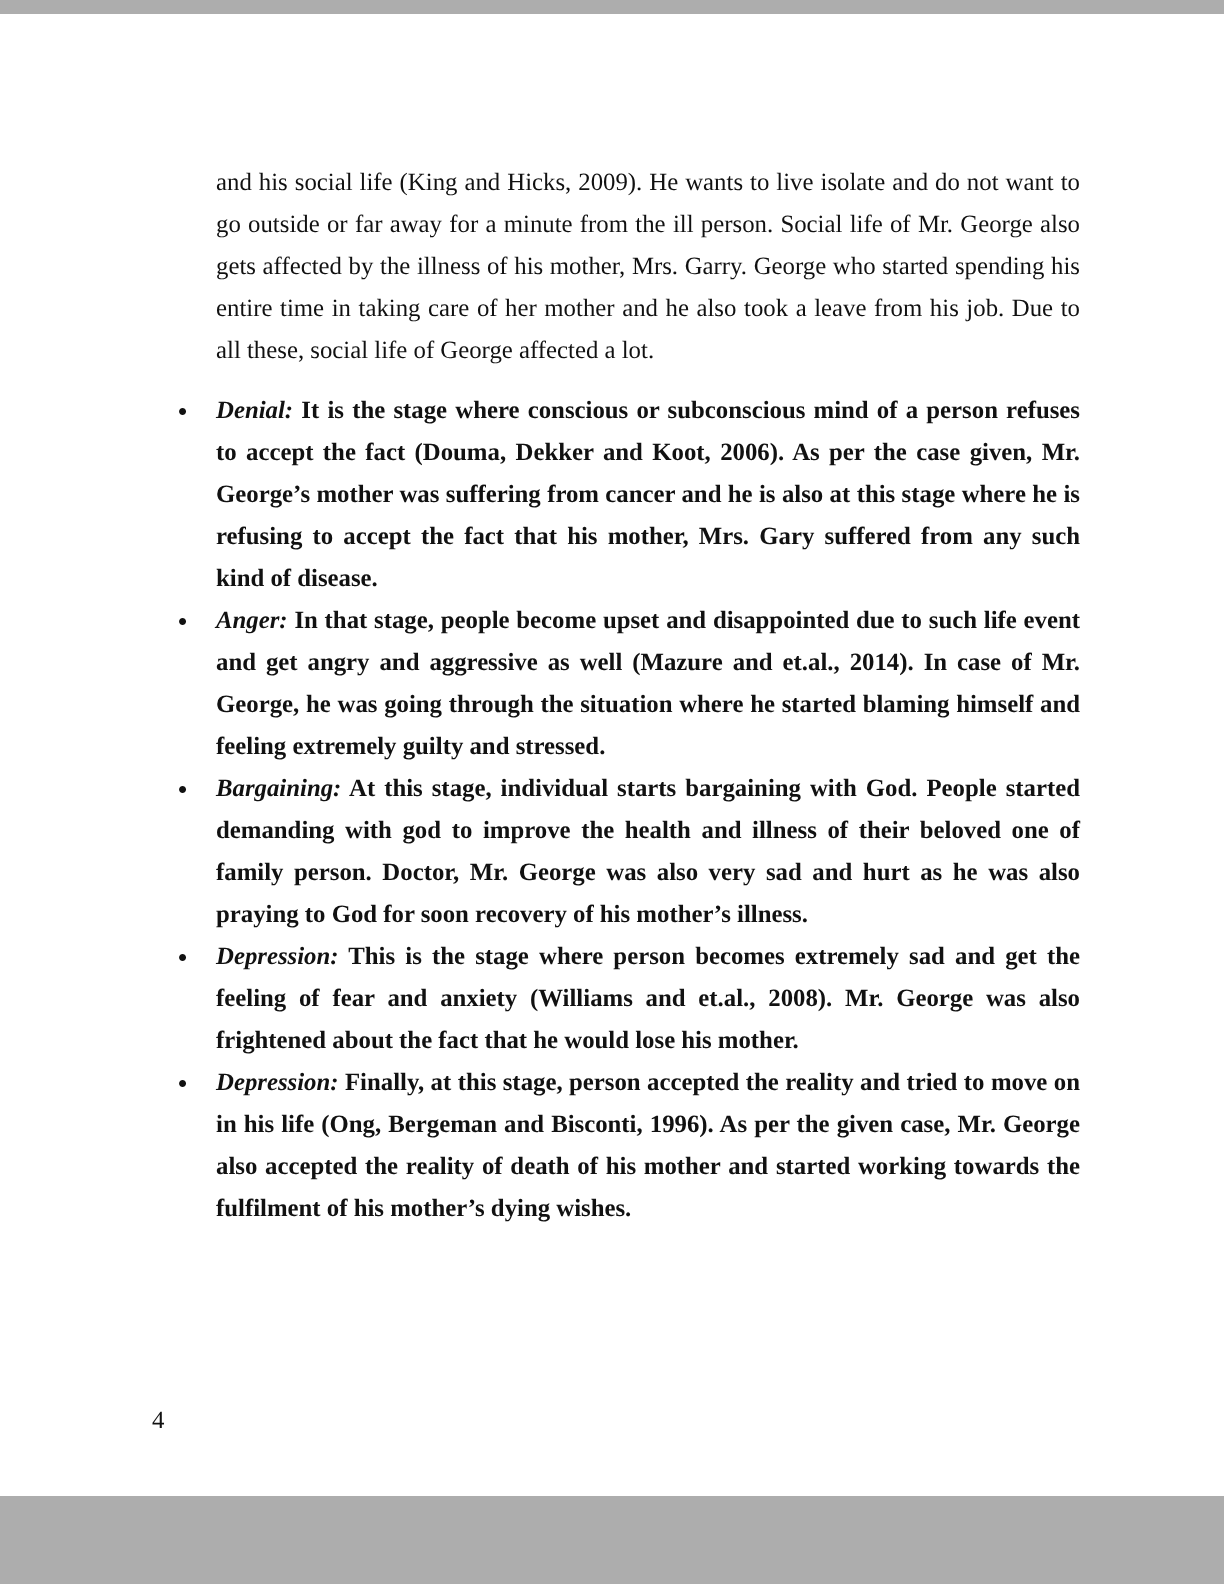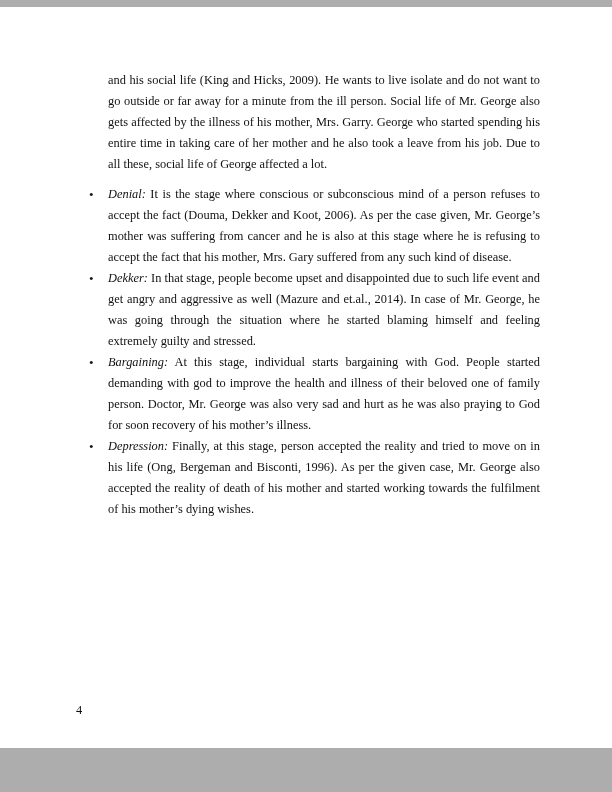--- a/index.html
+++ b/index.html
@@ -26,21 +26,21 @@
   .page {
     position: absolute;
     top: 7px;
     left: 0;
     width: 612px;
     height: 741px;
     background: #ffffff;
   }
   .content {
     position: absolute;
-    top: 63px;
+    top: 74px;
     left: 72px;
     width: 468px;
     font-size: 12.4px;
     line-height: 21px;
     text-align: justify;
   }
   .para-indent-block {
     margin: 0 0 9px 36px;
     text-align: justify;
   }
@@ -54,20 +54,21 @@
   ul.stage-list {
     list-style: none;
     margin: 0;
     padding: 0;
   }
   ul.stage-list li {
     position: relative;
     margin: 0 0 0 36px;
     padding: 0;
     text-align: justify;
+    font-weight: bold;
   }
   ul.stage-list li::before {
     content: "\2022";
     position: absolute;
     left: -19px;
     top: 0;
     font-size: 13px;
   }
   .page-number {
     position: absolute;
@@ -84,24 +85,25 @@
 
 <div class="page">
   <div class="content">
 
     <p class="para-indent-block">and his social life (King and Hicks, 2009). He wants to live isolate and do not want to go outside or far away for a minute from the ill person. Social life of Mr. George also gets affected by the illness of his mother, Mrs. Garry. George who started spending his entire time in taking care of her mother and he also took a leave from his job. Due to all these, social life of George affected a lot.</p>
 
 
     <ul class="stage-list">
       <li><span class="lead-italic">Denial:</span><span> It is the stage where conscious or subconscious mind of a person refuses to accept the fact (Douma, Dekker and Koot, 2006). As per the case given, Mr. George’s mother was suffering from cancer and he is also at this stage where he is refusing to accept the fact that his mother, Mrs. Gary suffered from any such kind of disease.</span></li>
 
-      <li><span class="lead-italic">Dekker:</span><span> In that stage, people become upset and disappointed due to such life event and get angry and aggressive as well (Mazure and et.al., 2014). In case of Mr. George, he was going through the situation where he started blaming himself and feeling extremely guilty and stressed.</span></li>
+      <li><span class="lead-italic">Anger:</span><span> In that stage, people become upset and disappointed due to such life event and get angry and aggressive as well (Mazure and et.al., 2014). In case of Mr. George, he was going through the situation where he started blaming himself and feeling extremely guilty and stressed.</span></li>
 
       <li><span class="lead-italic">Bargaining:</span><span> At this stage, individual starts bargaining with God. People started demanding with god to improve the health and illness of their beloved one of family person. Doctor, Mr. George was also very sad and hurt as he was also praying to God for soon recovery of his mother’s illness.</span></li>
 
+      <li><span class="lead-italic">Depression:</span><span> This is the stage where person becomes extremely sad and get the feeling of fear and anxiety (Williams and et.al., 2008). Mr. George was also frightened about the fact that he would lose his mother.</span></li>
 
       <li><span class="lead-italic">Depression:</span><span> Finally, at this stage, person accepted the reality and tried to move on in his life (Ong, Bergeman and Bisconti, 1996). As per the given case, Mr. George also accepted the reality of death of his mother and started working towards the fulfilment of his mother’s dying wishes.</span></li>
     </ul>
   </div>
 
   <div class="page-number">4</div>
 </div>
 
 <div class="viewer-strip strip-bottom"></div>
 

